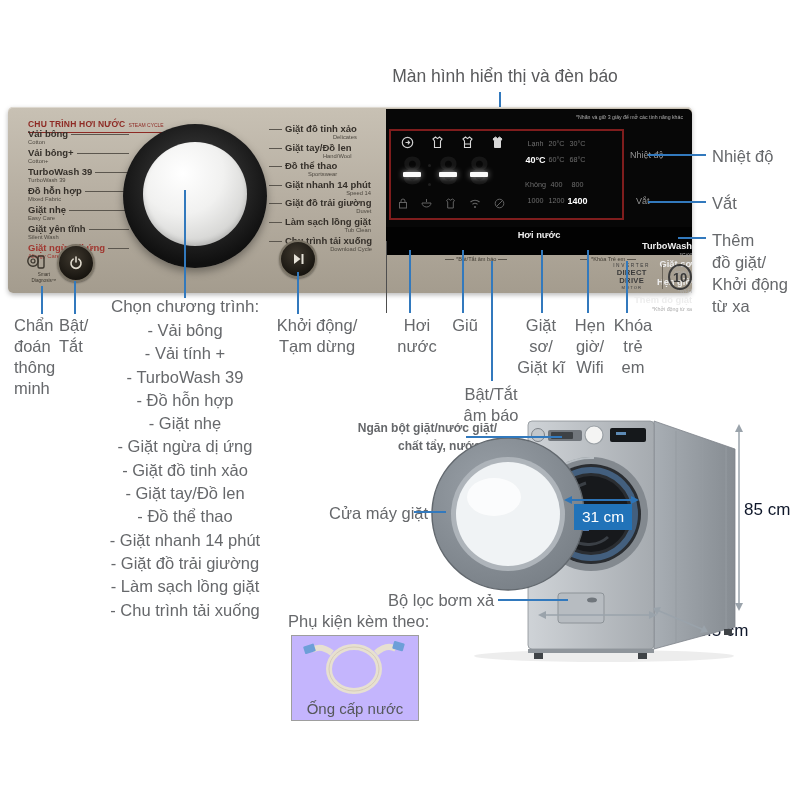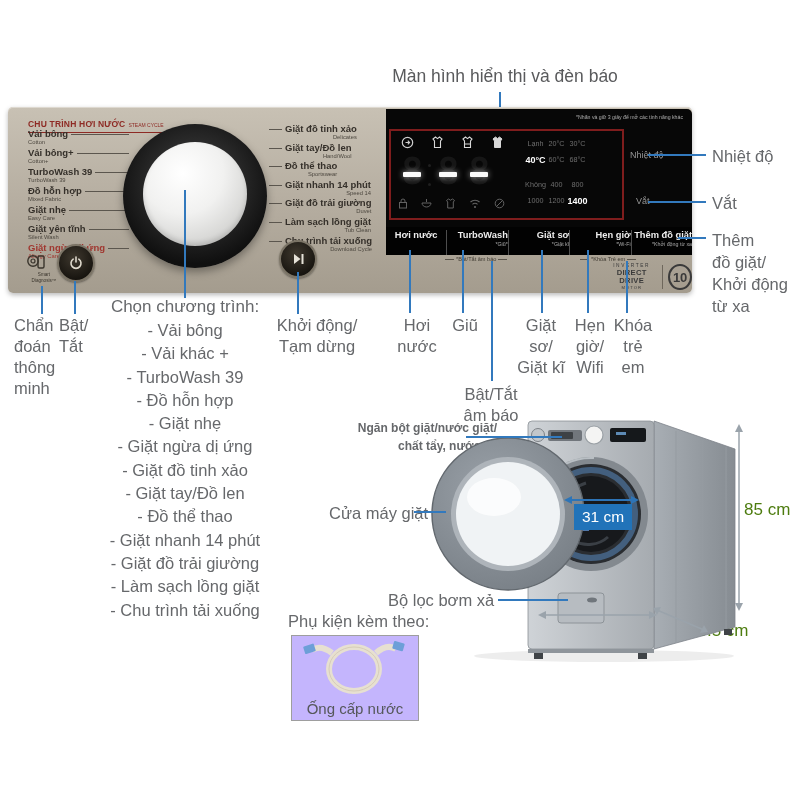--- a/index.html
+++ b/index.html
@@ -4,21 +4,21 @@
 <style>
   html,body{margin:0;padding:0;}
   body{width:800px;height:800px;position:relative;background:#ffffff;overflow:hidden;
        font-family:"Liberation Sans","DejaVu Sans",sans-serif;}
   .abs{position:absolute;}
   .callout{position:absolute;color:#66686b;font-size:16.5px;line-height:21px;}
   .ctr{text-align:center;}
   .bl{position:absolute;background:#3279bd;}
   .blv{width:2px;}
   .blh{height:2px;}
-  .dim{position:absolute;font-size:17px;color:#4d7c0f;white-space:nowrap;}
+  .dim{position:absolute;font-size:17px;color:#0f172a;white-space:nowrap;}
 
   
   #panel{position:absolute;left:8px;top:107px;width:684px;height:186px;border-radius:5px;
          background:linear-gradient(180deg,#c8c1b4 0%,#b4ac9f 55%,#a49c8e 100%);
          box-shadow:0 2px 5px rgba(0,0,0,.28), inset 0 1px 0 #ded9d0;}
   #steam-h{position:absolute;left:20px;top:6px;color:#8e2a24;border-bottom:1px solid #8e2a24;
            padding-bottom:1px;white-space:nowrap;}
   #steam-h .m{font-size:8.5px;font-weight:bold;letter-spacing:.2px;}
   #steam-h .s{font-size:5px;margin-left:3px;}
   #plist-l{position:absolute;left:20px;top:22px;width:103px;}
@@ -55,21 +55,21 @@
   .colon i{width:3px;height:3px;background:#1f1f1f;border-radius:50%;}
   #sicons{position:absolute;left:7px;top:67px;display:flex;gap:13px;opacity:.45;}
   .grid{position:absolute;display:grid;grid-template-columns:repeat(3,21px);row-gap:4px;column-gap:0;}
   #tgrid{left:134px;top:7px;}
   #sgrid{left:134px;top:48px;}
   .gc{font-size:7.2px;color:#6e6e6e;text-align:center;line-height:12px;white-space:nowrap;}
   .gc.on{color:#ffffff;font-weight:bold;font-size:9px;}
   #lbl-temp{position:absolute;left:244px;top:41px;font-size:9px;color:#969696;}
   #lbl-spin{position:absolute;left:250px;top:87px;font-size:9px;color:#969696;}
   #btnrow{position:absolute;left:0;top:118px;width:100%;height:28px;background:#020202;
-          display:flex;box-sizing:border-box;padding-top:3px;}
+          display:flex;box-sizing:border-box;padding-top:3px;flex-direction:column;}
   .dbtn{flex:1;text-align:center;}
   .dbtn + .dbtn{border-left:1px solid #4e4e4e;text-align:right;}
   .bl1{font-size:9.3px;font-weight:bold;color:#ededed;line-height:11px;white-space:nowrap;}
   .bl2{font-size:5.3px;color:#ababab;line-height:7px;white-space:nowrap;}
 
   .hint{position:absolute;display:flex;align-items:center;gap:2px;font-size:5.6px;color:#3f3a31;white-space:nowrap;}
   .hint i{width:9px;border-top:1px solid #5a544a;height:0;}
   #beep-hint{left:437px;top:149px;width:98px;}
   #klock-hint{left:572px;top:149px;width:72px;}
   #inverter{position:absolute;left:598px;top:156px;display:flex;align-items:center;gap:5px;color:#3a3a3a;}
@@ -423,21 +423,21 @@
   <div>em</div>
 </div>
 <div class="callout ctr" style="left:450px;top:384px;width:82px;">
   <div>Bật/Tắt</div>
   <div>âm báo</div>
 </div>
 
 <div class="callout ctr" id="menu">
   <div class="mt">Chọn chương trình:</div>
   <div class="mi">- Vải bông</div>
-  <div class="mi">- Vải khác +</div>
+  <div class="mi">- Vải tính +</div>
   <div class="mi">- TurboWash 39</div>
   <div class="mi">- Đồ hỗn hợp</div>
   <div class="mi">- Giặt nhẹ</div>
   <div class="mi">- Giặt ngừa dị ứng</div>
   <div class="mi">- Giặt đồ tinh xảo</div>
   <div class="mi">- Giặt tay/Đồ len</div>
   <div class="mi">- Đồ thể thao</div>
   <div class="mi">- Giặt nhanh 14 phút</div>
   <div class="mi">- Giặt đồ trải giường</div>
   <div class="mi">- Làm sạch lồng giặt</div>

